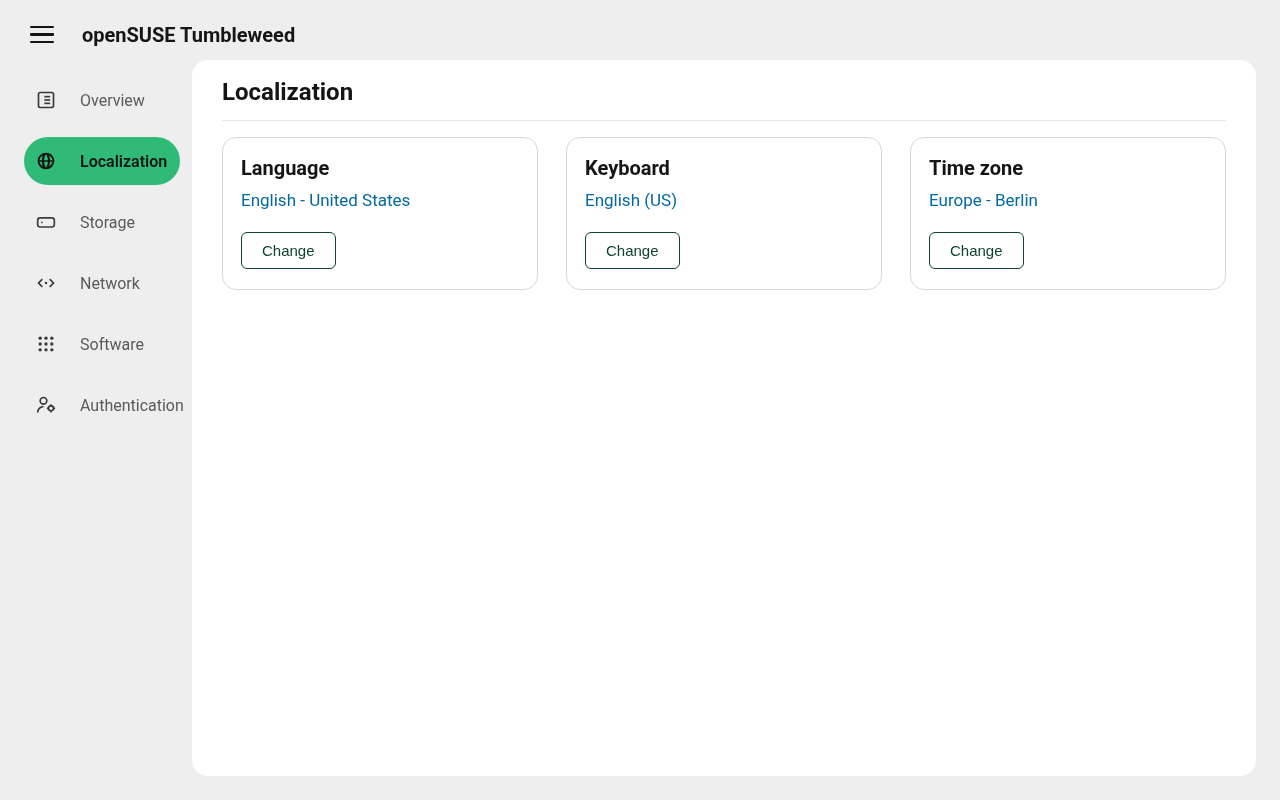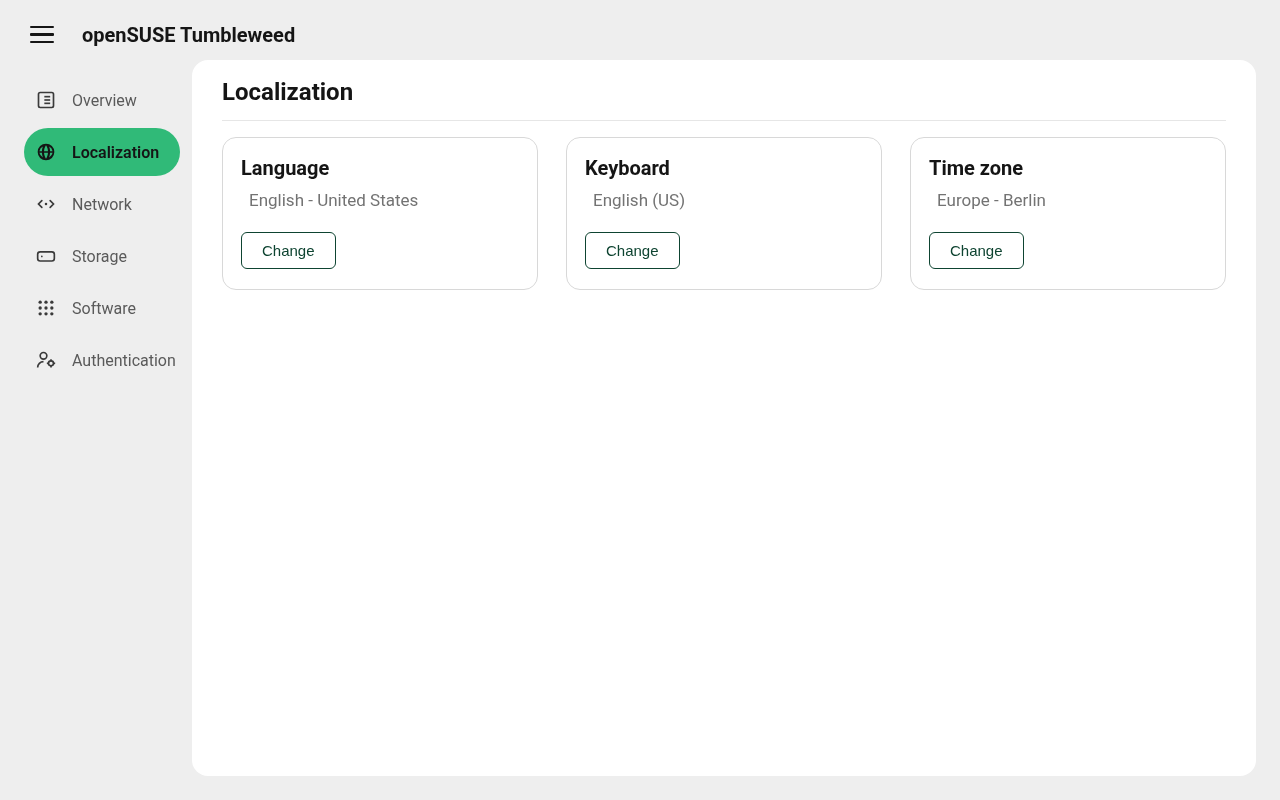--- a/index.html
+++ b/index.html
@@ -67,28 +67,28 @@
   .sidebar {
     width: 192px;
     padding-top: 16px;
     padding-left: 24px;
     padding-right: 12px;
     flex-shrink: 0;
   }
   .nav-item {
     display: flex;
     align-items: center;
-    gap: 16px;
+    gap: 24px;
     height: 48px;
     padding: 0 12px;
     border-radius: 24px;
     color: #5a5a5a;
     font-size: 16px;
     cursor: pointer;
-    margin-bottom: 4px;
+    margin-bottom: 13px;
   }
   .nav-item .icon {
     width: 20px; height: 20px;
     display: flex; align-items: center; justify-content: center;
     color: #3a3a3a;
   }
   .nav-item.active {
     background: #30ba78;
     color: #151515;
     font-weight: 600;
@@ -121,23 +121,22 @@
     border-radius: 14px;
     padding: 18px 18px 20px 18px;
   }
   .card-title {
     font-size: 20px;
     font-weight: 700;
     margin-bottom: 10px;
   }
   .card-value {
     font-size: 17px;
-    color: #737373;
+    color: #0369a1;
     margin-bottom: 22px;
-    margin-left: 8px;
   }
   .change-btn {
     background: #fff;
     color: #0e4431;
     border: 1.5px solid #0e4431;
     border-radius: 6px;
     padding: 9px 20px;
     font-size: 15px;
     font-weight: 500;
     cursor: pointer;
@@ -177,37 +176,37 @@
       <span class="icon">
         <svg width="20" height="20" viewBox="0 0 24 24" fill="currentColor">
             <path d="M12 2a10 10 0 100 20 10 10 0 000-20zm7.93 9h-3.03a16.4 16.4 0 00-1.2-5.46A8.03 8.03 0 0119.93 11zM12 4c.9 1.2 2.1 3.6 2.4 7H9.6c.3-3.4 1.5-5.8 2.4-7zM4.07 13h3.03c.16 2.05.57 3.93 1.2 5.46A8.03 8.03 0 014.07 13zm3.03-2H4.07a8.03 8.03 0 014.23-5.46A16.4 16.4 0 007.1 11zM12 20c-.9-1.2-2.1-3.6-2.4-7h4.8c-.3 3.4-1.5 5.8-2.4 7zm3.7-1.54c.63-1.53 1.04-3.41 1.2-5.46h3.03a8.03 8.03 0 01-4.23 5.46z"></path>
           </svg>
       </span>
       <span>Localization</span>
     </div>
 
     <div class="nav-item">
       <span class="icon">
+        <svg width="20" height="20" viewBox="0 0 24 24" fill="none" stroke="currentColor" stroke-width="2">
+            <rect x="2" y="7" width="20" height="11" rx="3"></rect>
+            <circle cx="7" cy="12.5" r="1" fill="currentColor" stroke="none"></circle>
+          </svg>
+      </span>
+      <span>Storage</span>
+    </div>
+
+    <div class="nav-item">
+      <span class="icon">
         <svg width="20" height="20" viewBox="0 0 24 24" fill="none" stroke="currentColor" stroke-width="2" stroke-linecap="round">
             <polyline points="7 8 3 12 7 16"></polyline>
             <polyline points="17 8 21 12 17 16"></polyline>
             <circle cx="12" cy="12" r="1.5" fill="currentColor" stroke="none"></circle>
           </svg>
       </span>
       <span>Network</span>
-    </div>
-
-    <div class="nav-item">
-      <span class="icon">
-        <svg width="20" height="20" viewBox="0 0 24 24" fill="none" stroke="currentColor" stroke-width="2">
-            <rect x="2" y="7" width="20" height="11" rx="3"></rect>
-            <circle cx="7" cy="12.5" r="1" fill="currentColor" stroke="none"></circle>
-          </svg>
-      </span>
-      <span>Storage</span>
     </div>
 
     <div class="nav-item">
       <span class="icon">
         <svg width="20" height="20" viewBox="0 0 24 24" fill="currentColor">
             <circle cx="5" cy="5" r="2"></circle>
             <circle cx="12" cy="5" r="2"></circle>
             <circle cx="19" cy="5" r="2"></circle>
             <circle cx="5" cy="12" r="2"></circle>
             <circle cx="12" cy="12" r="2"></circle>

